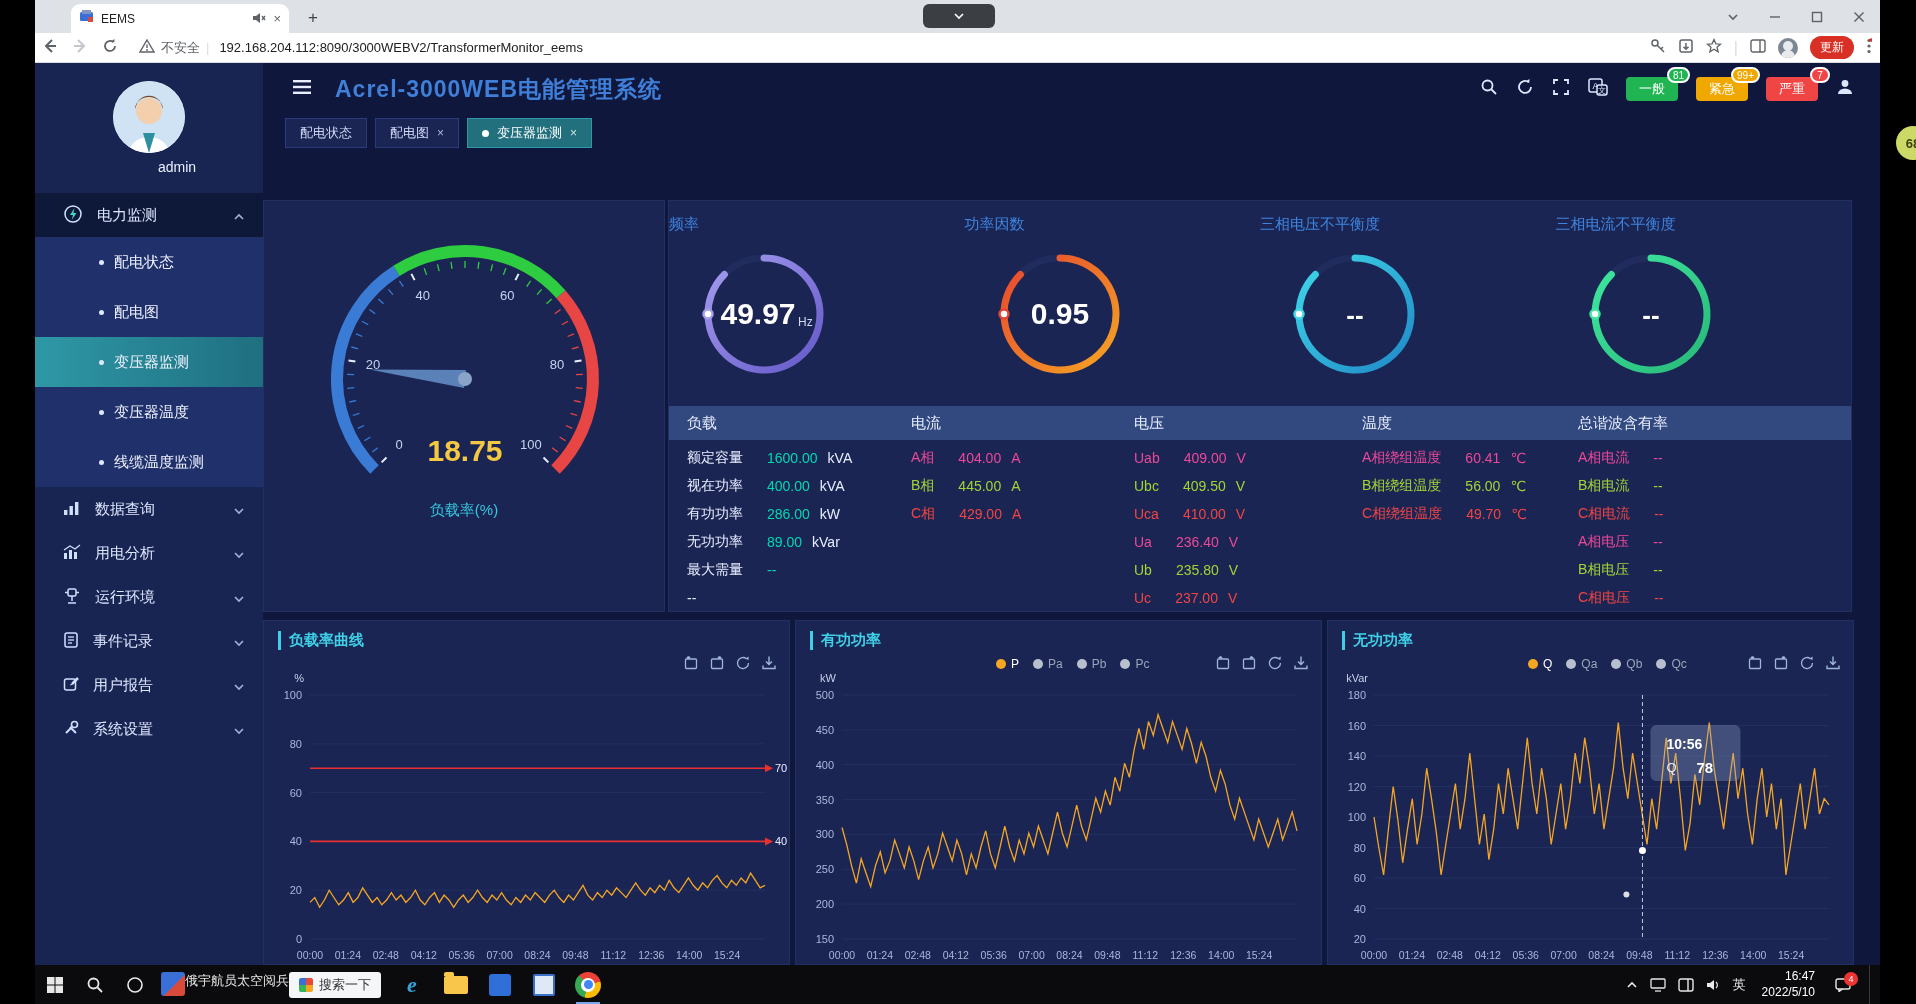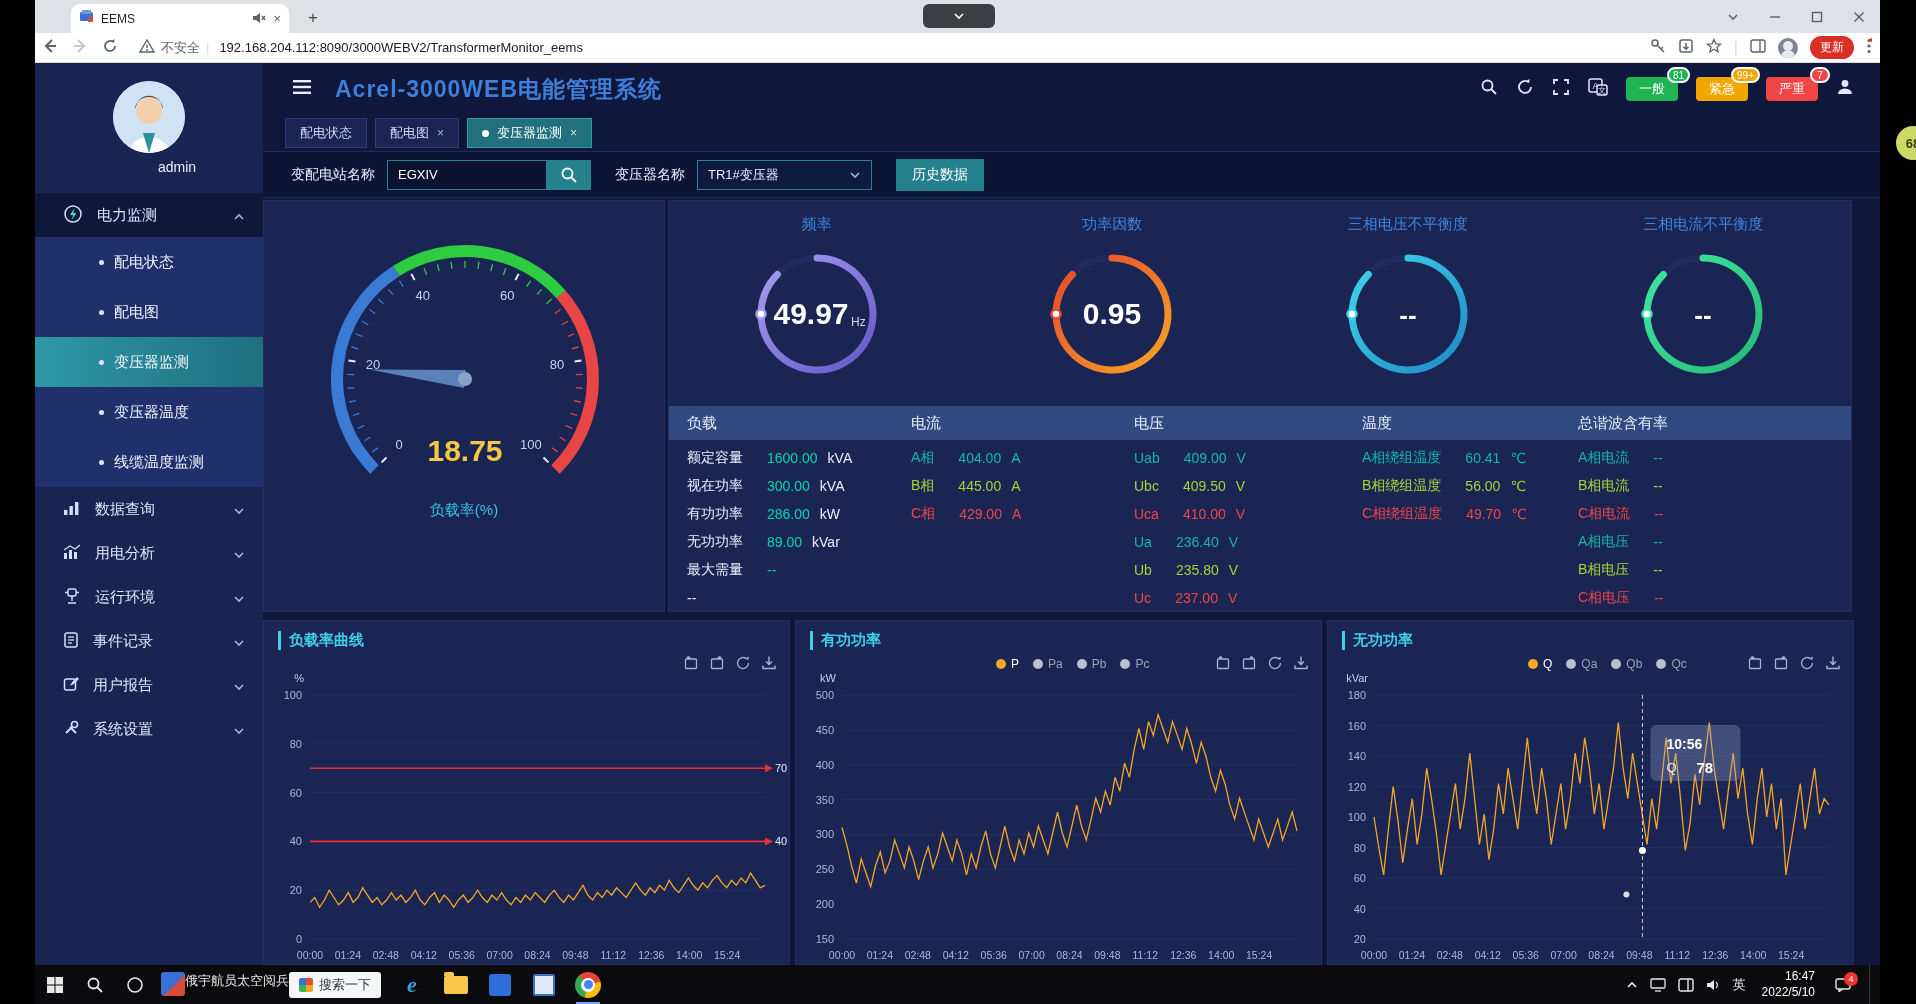--- a/index.html
+++ b/index.html
@@ -59,34 +59,34 @@
   .fselect { width:175px; height:30px; background:#0f1a40; border:1px solid #2e7f9a; color:#e8eeff; font-size:13px; padding:0 10px; display:flex; align-items:center; }
   .fselect .grow { flex:1; }
   .fbtn { height:32px; background:#26818f; color:#fff; font-size:14px; display:flex; align-items:center; padding:0 16px; }
 
   .panel { position:absolute; background:#1b2553; border:1px solid #222f63; }
   #gauge-panel { left:0; top:137px; width:402px; height:412px; }
   #right-panel { left:405px; top:137px; width:1184px; height:412px; }
   .gauge-label { position:absolute; left:0; top:300px; width:100%; text-align:center; color:#35c8e0; font-size:15px; }
 
   .rings { position:absolute; left:0; top:0; width:100%; height:205px; display:grid; grid-template-columns:repeat(4,1fr); }
-  .ringcell { position:relative; text-align:center; }
+  .ringcell { position:relative; }
   .ringtitle { margin-top:14px; color:#3f85e0; font-size:15px; }
 
   .ttable { position:absolute; left:0; top:205px; width:100%; height:207px; }
   .thead { display:grid; grid-template-columns:224px 223px 228px 216px auto; height:34px; background:#31497f; align-items:center; color:#e8eeff; font-size:15px; }
   .thead div { padding-left:18px; }
   .tbody { display:grid; grid-template-columns:224px 223px 228px 216px auto; }
   .tcol { padding:4px 0; }
   .trow { height:28px; display:flex; align-items:center; padding-left:18px; font-size:14px; }
   .trow .lbl { color:#e8eeff; }
   .trow .val { margin-left:24px; }
   .trow .unit { margin-left:10px; }
   .teal { color:#00d8b0; } .wht { color:#e8eeff; }
-  .tone-a { color:#14b8a6; } .tone-b { color:#a2d435; } .tone-c { color:#f04545; }
+  .tone-a { color:#ec4899; } .tone-b { color:#a2d435; } .tone-c { color:#f04545; }
 
   .chartpanel { position:absolute; top:557px; width:527px; height:345px; background:#1b2553; border:1px solid #222f63; }
   #chartp0 { left:0; } #chartp1 { left:532px; } #chartp2 { left:1064px; }
   .ctitle { position:absolute; left:14px; top:10px; color:#3fd0e8; font-size:15px; font-weight:bold; border-left:3px solid #3fd0e8; padding-left:8px; }
   .ctools { position:absolute; right:12px; top:34px; display:flex; gap:10px; }
   .clegend { position:absolute; left:200px; top:36px; display:flex; gap:14px; align-items:center; font-size:12px; }
   .clegend .li { display:flex; gap:5px; align-items:center; }
   .clegend .ld { width:10px; height:10px; border-radius:50%; }
   .csvg { position:absolute; left:0; top:48px; }
 
@@ -380,38 +380,20 @@
               <span>配电图</span>
               <span class="x">×</span>
             </div>
             <div class="ptab active">
               <span class="odot"></span>
               <span>变压器监测</span>
               <span class="x">×</span>
             </div>
           </div>
 
-        <div class="filterrow">
-          <span class="flabel" style="margin-left:28px;">变配电站名称</span>
-          <span class="finput" style="margin-left:12px;">EGXIV</span>
-          <span class="fsearch" id="icMag">
-              <svg width="18" height="18" viewBox="0 0 18 18">
-                <circle cx="7.5" cy="7.5" r="5" stroke="#fff" stroke-width="1.8" fill="none"></circle>
-                <line x1="11.5" y1="11.5" x2="16" y2="16" stroke="#fff" stroke-width="1.8"></line>
-              </svg>
-            </span>
-          <span class="flabel" style="margin-left:24px;">变压器名称</span>
-          <span class="fselect" style="margin-left:12px;">
-            <span class="grow">TR1#变压器</span>
-            <span id="icChevSel"><svg width="12" height="8" viewBox="0 0 12 8">
-                  <path d="M2 2 L6 6 L10 2" stroke="#9fb4d8" stroke-width="1.6" fill="none"></path>
-                </svg></span>
-          </span>
-          <span class="fbtn" style="margin-left:24px;">历史数据</span>
-        </div>
 
         <div class="panel" id="gauge-panel">
           <div id="speedo">
               <div style="position:absolute;left:51px;top:28px;"><svg width="300" height="300">
                   <path d="M59.5 240.5 A128 128 0 0 1 81.4 41.9" stroke="#3a7bd5" stroke-width="12" fill="none"></path>
                   <path d="M81.4 41.9 A128 128 0 0 1 246.0 65.4" stroke="#2ecc40" stroke-width="12" fill="none"></path>
                   <path d="M246.0 65.4 A128 128 0 0 1 240.5 240.5" stroke="#e84545" stroke-width="12" fill="none"></path>
                   <line x1="66.6" y1="233.4" x2="71.5" y2="228.5" stroke="#e8eeff" stroke-width="2"></line>
                   <line x1="57.3" y1="223.1" x2="62.8" y2="218.7" stroke="#3a7bd5" stroke-width="1.3"></line>
                   <line x1="49.4" y1="211.7" x2="55.4" y2="208.0" stroke="#3a7bd5" stroke-width="1.3"></line>
@@ -529,21 +511,21 @@
               </div>
             <div class="tbody" id="tbody">
                 <div class="tcol">
                   <div class="trow">
                     <span class="lbl">额定容量</span>
                     <span class="val teal">1600.00</span>
                     <span class="unit wht">kVA</span>
                   </div>
                   <div class="trow">
                     <span class="lbl">视在功率</span>
-                    <span class="val teal">300.00</span>
+                    <span class="val teal">400.00</span>
                     <span class="unit wht">kVA</span>
                   </div>
                   <div class="trow">
                     <span class="lbl">有功功率</span>
                     <span class="val teal">286.00</span>
                     <span class="unit wht">kW</span>
                   </div>
                   <div class="trow">
                     <span class="lbl">无功功率</span>
                     <span class="val teal">89.00</span>

